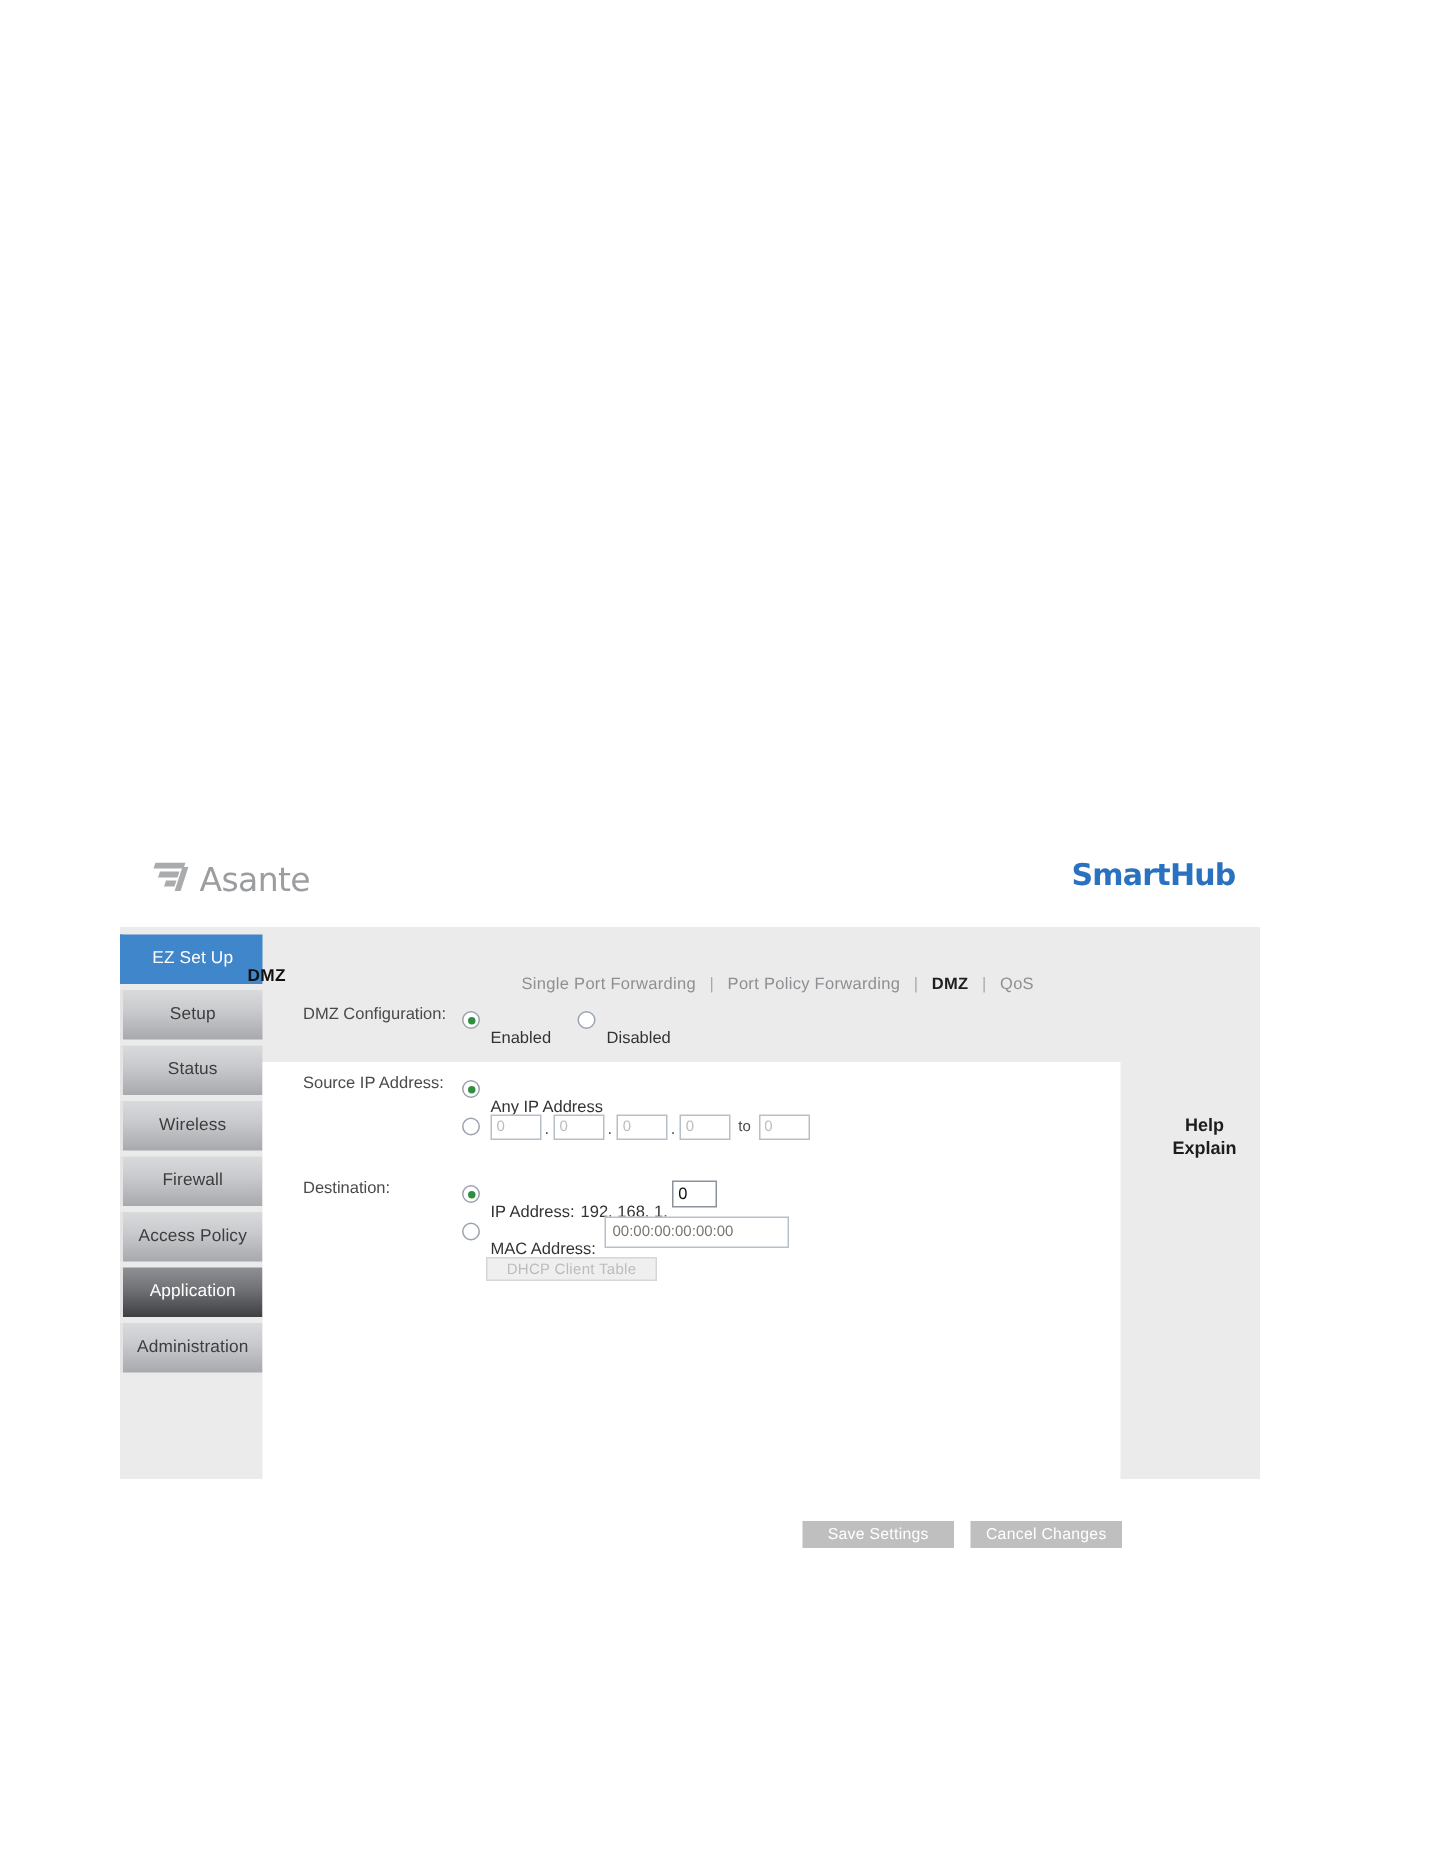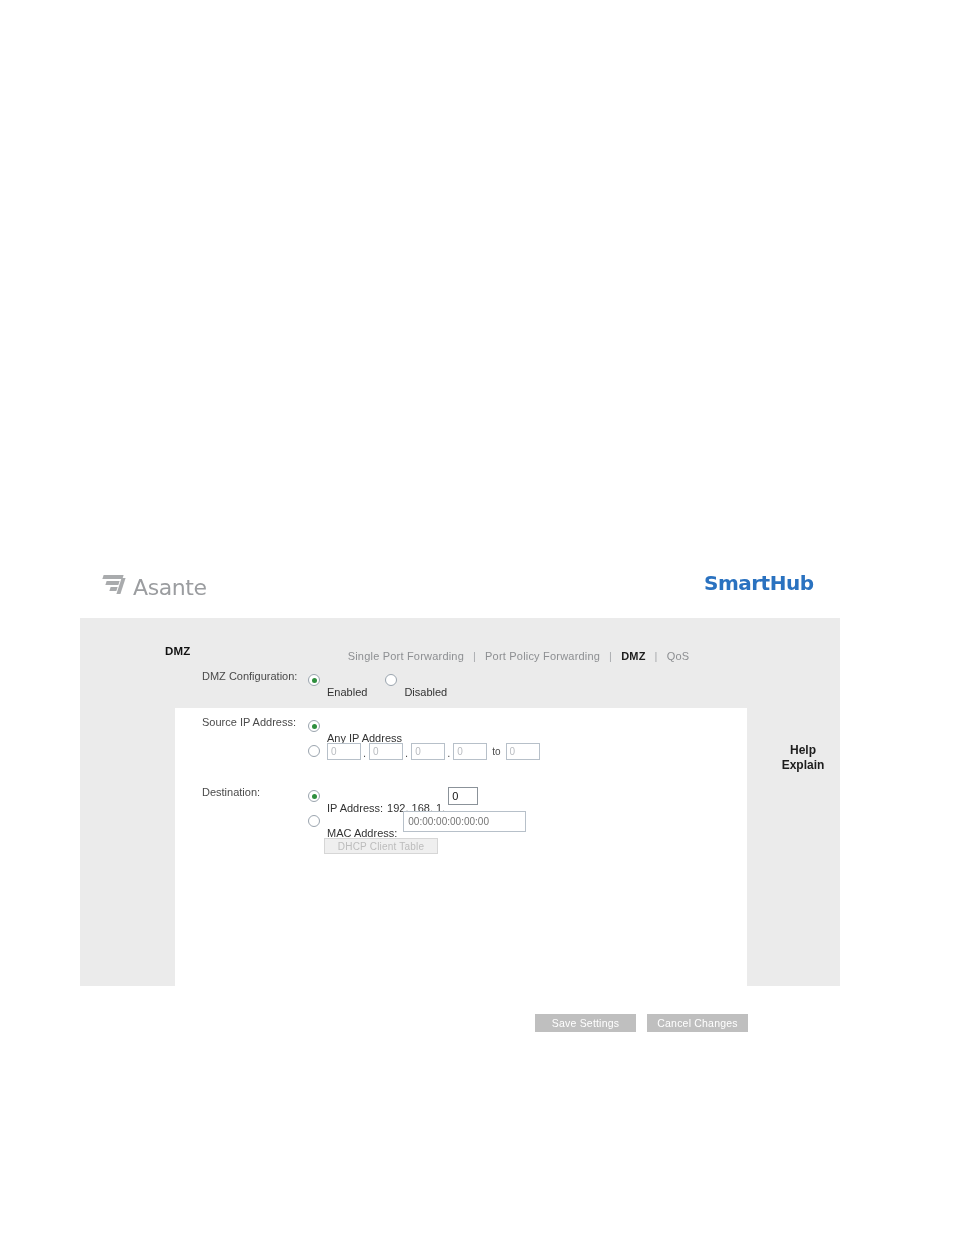--- a/index.html
+++ b/index.html
@@ -56,21 +56,21 @@
     font-size: 22px;
     color: #9b9da0;
     letter-spacing: -0.4px;
     font-family: "DejaVu Sans", sans-serif;
   }
 
   .smarthub {
     position: absolute;
     right: 6px;
     top: 4px;
-    text-align: left;
+    text-align: center;
     width: 130px;
   }
   .smarthub-title {
     font-size: 20px;
     font-weight: bold;
     color: #2a72c0;
     letter-spacing: -0.5px;
     line-height: 22px;
     font-family: "DejaVu Sans", sans-serif;
   }
@@ -349,20 +349,30 @@
 
     <div class="smarthub">
       <div class="smarthub-title">SmartHub</div>
       <div class="smarthub-model">AWRT-600N</div>
     </div>
 
   </div>
 
   <div class="appframe">
 
+    <div class="sidebar">
+      <div class="nav-item active">EZ Set Up</div>
+      <div class="nav-item">Setup</div>
+      <div class="nav-item">Status</div>
+      <div class="nav-item">Wireless</div>
+      <div class="nav-item">Firewall</div>
+      <div class="nav-item">Access Policy</div>
+      <div class="nav-item hovered">Application</div>
+      <div class="nav-item">Administration</div>
+    </div>
 
     <div class="tabbar">
       <div class="tabs">
         <span class="tab">Single Port Forwarding</span>
         <span class="tab-sep">|</span>
         <span class="tab">Port Policy Forwarding</span>
         <span class="tab-sep">|</span>
         <span class="tab current">DMZ</span>
         <span class="tab-sep">|</span>
         <span class="tab">QoS</span>

